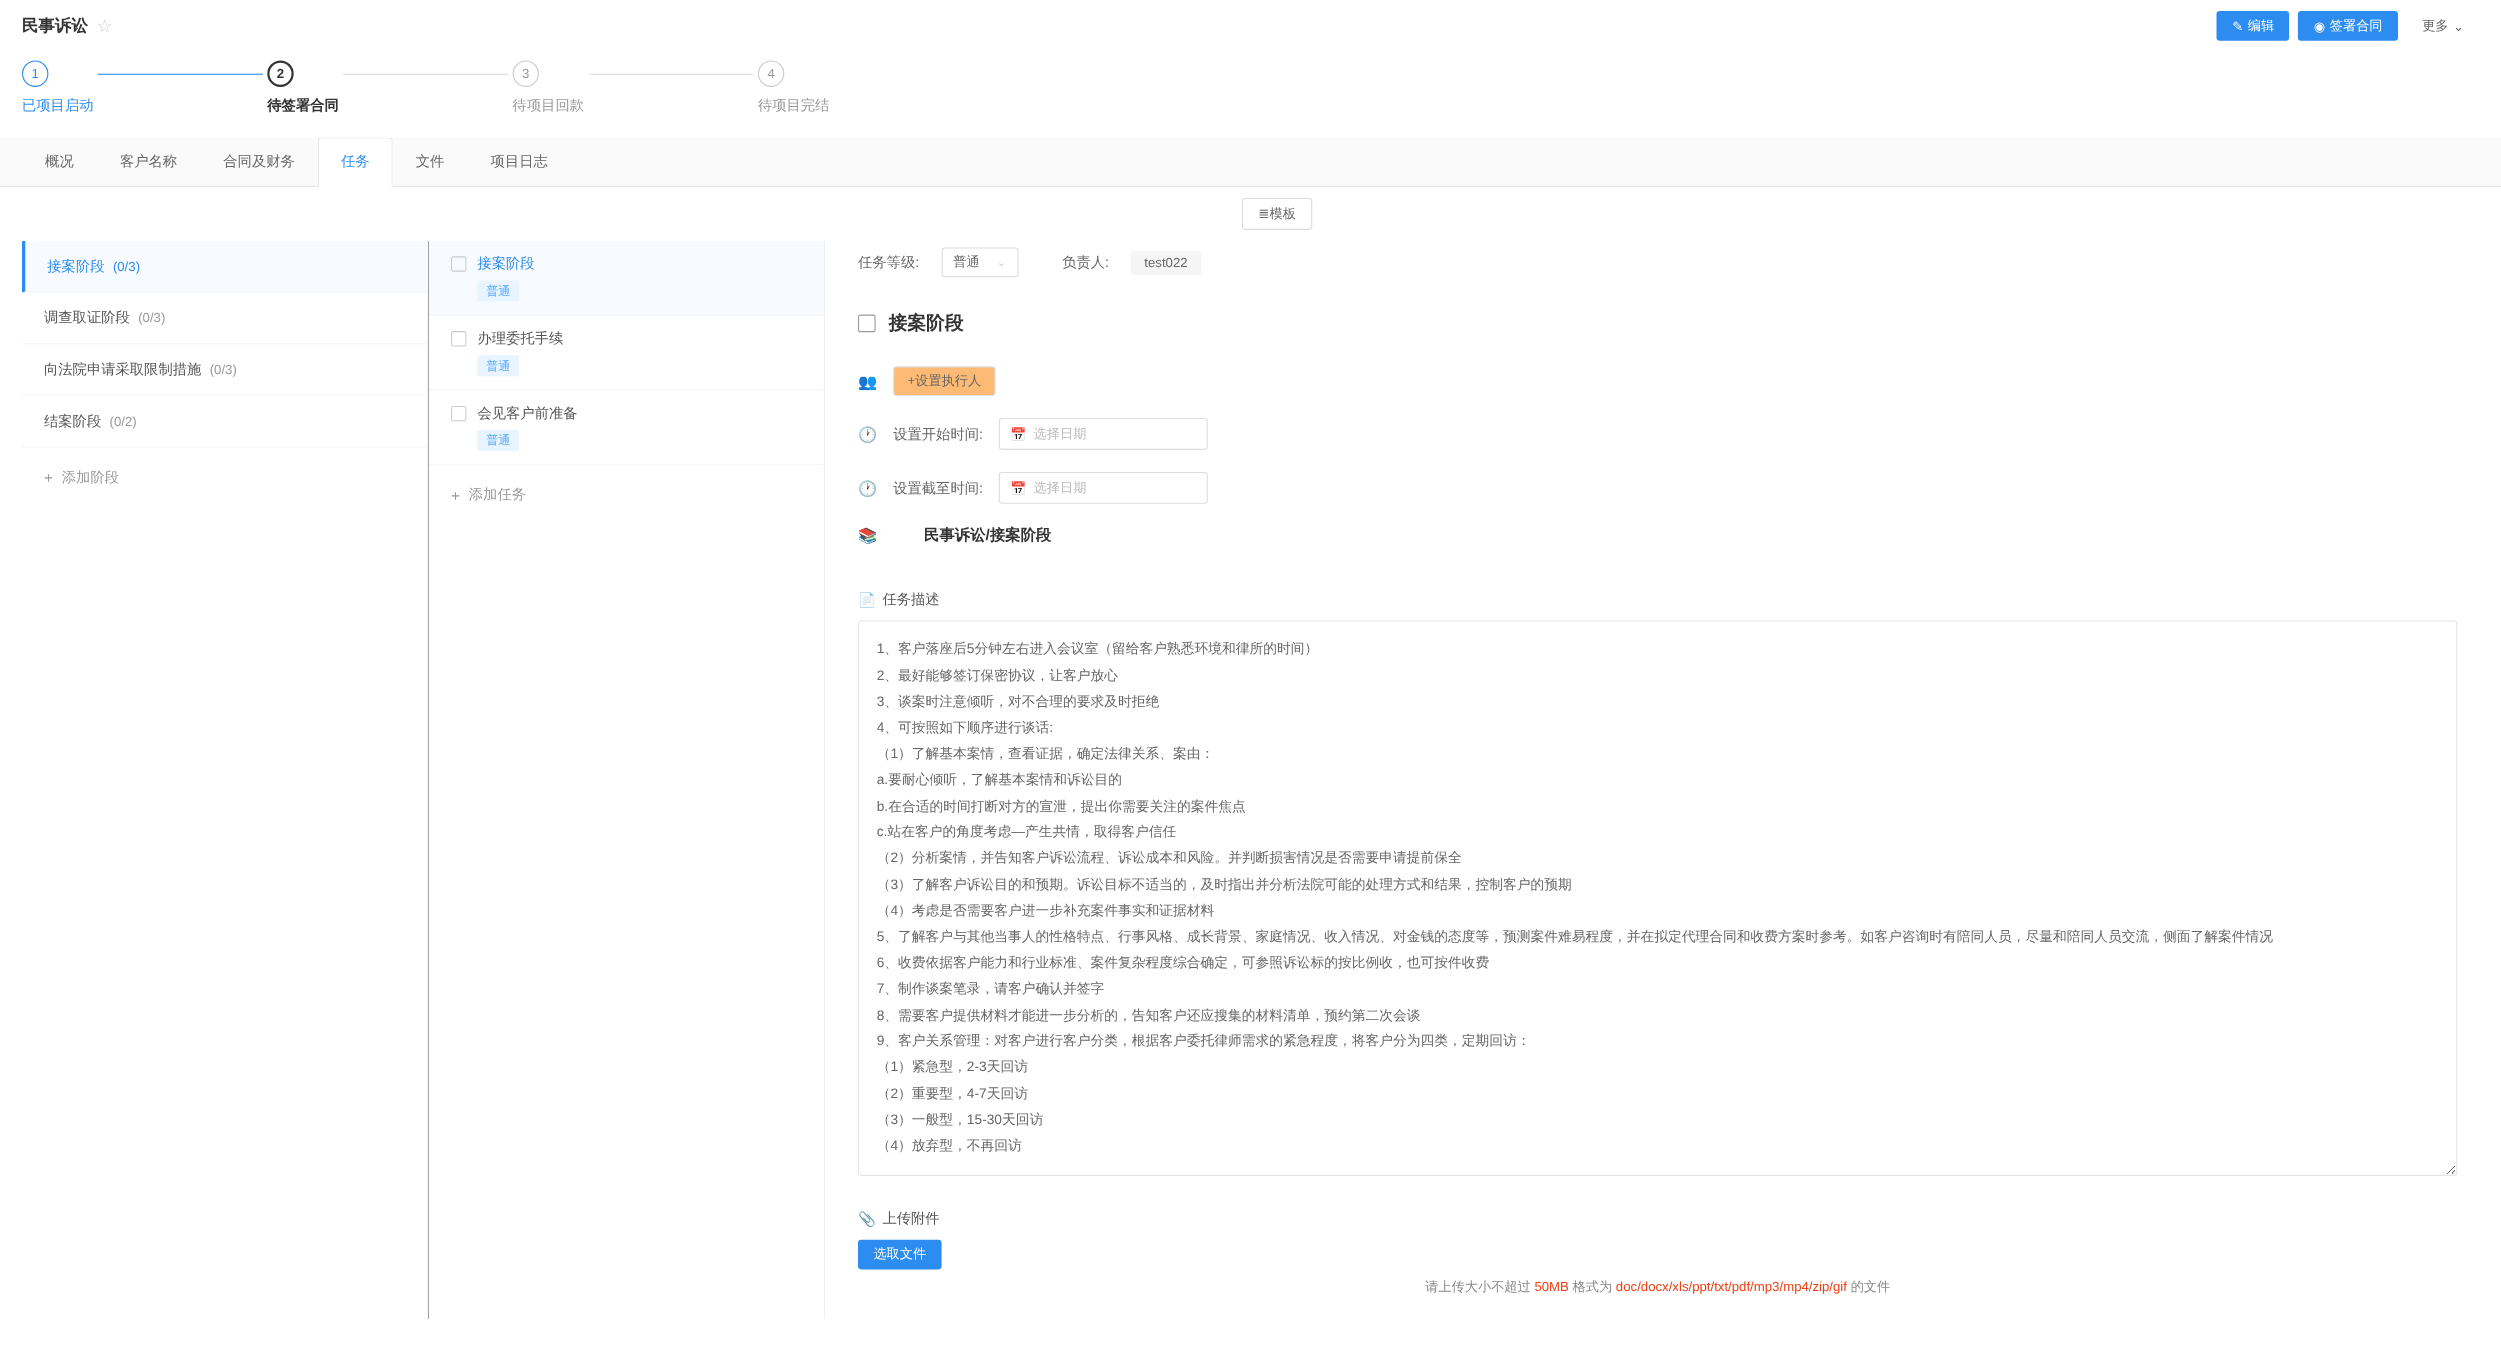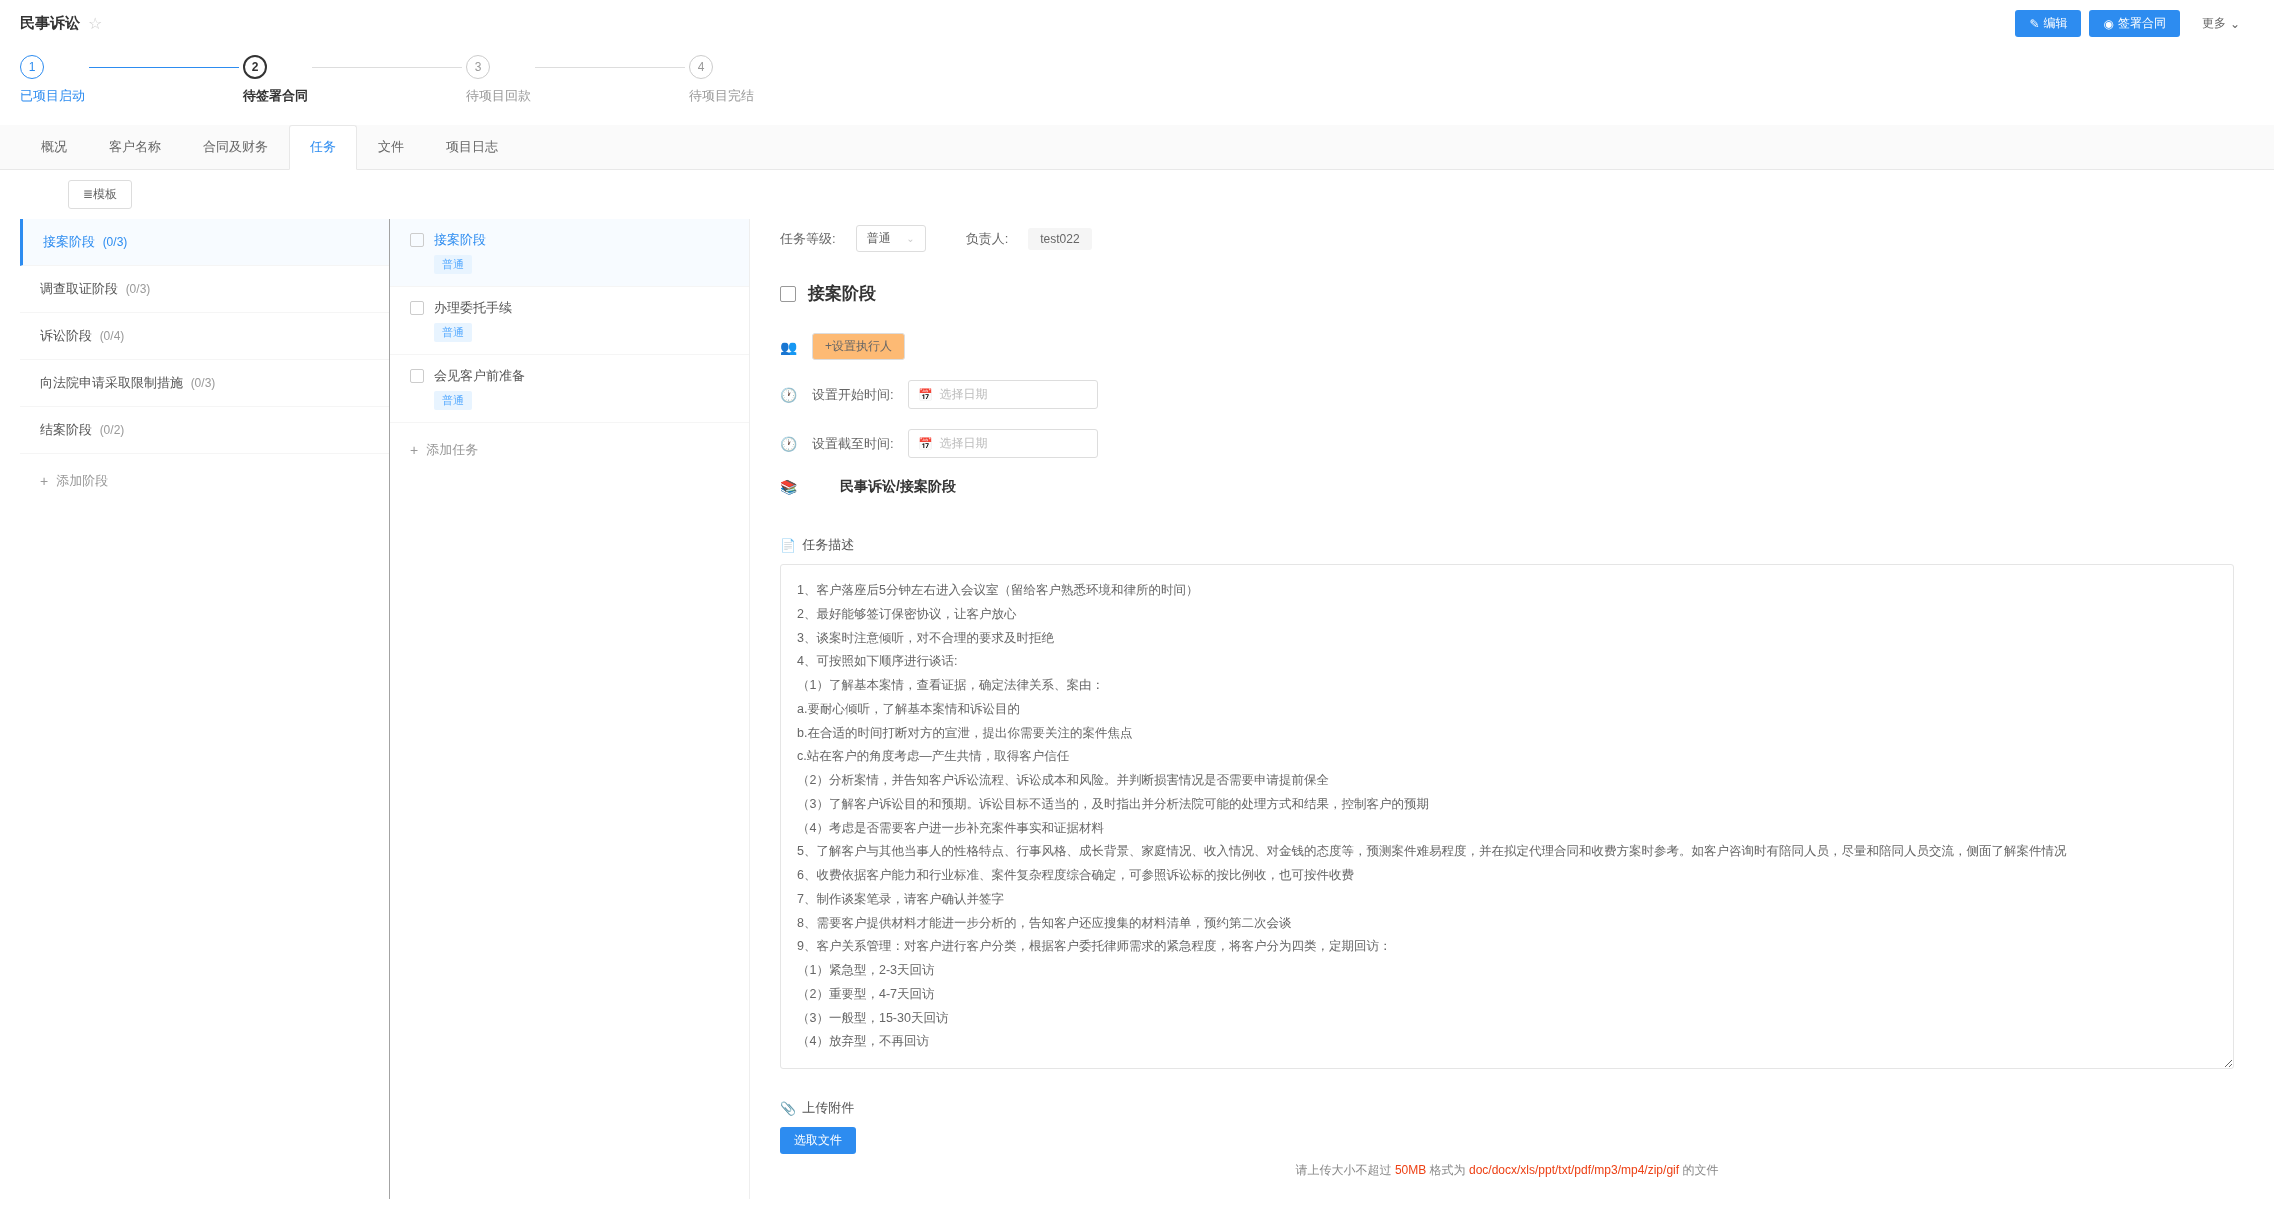--- a/index.html
+++ b/index.html
@@ -26,21 +26,21 @@
 .step.current .step-label { color: #333; font-weight: 600; }
 .step-line { height: 1px; background: #ddd; width: 150px; margin: 0 4px; align-self: flex-start; margin-top: 12px; }
 .step-line.done { background: #2d8cf0; }
 
 
 .tabs { display: flex; border-bottom: 1px solid #e8e8e8; padding: 0 20px; background: #fafafa; }
 .tab { padding: 12px 20px; cursor: pointer; color: #666; font-size: 13px; border: 1px solid transparent; background: transparent; }
 .tab.active { color: #2d8cf0; background: #fff; border: 1px solid #e8e8e8; border-bottom: 1px solid #fff; margin-bottom: -1px; border-radius: 3px 3px 0 0; }
 
 
-.toolbar { display: flex; justify-content: flex-start; padding: 10px 20px; margin-left: 48px; }
+.toolbar { display: flex; justify-content: center; padding: 10px 20px; margin-left: 48px; }
 .btn-outline { background: #fff; border: 1px solid #ddd; color: #666; }
 
 
 .main { display: flex; padding: 0 20px 20px; gap: 0; }
 
 
 .stage-list { width: 370px; border-right: 1px solid #a3a3a3; }
 .stage-item { padding: 14px 20px; cursor: pointer; font-size: 13px; color: #555; border-bottom: 1px solid #f5f5f5; }
 .stage-item.active { color: #2d8cf0; border-left: 3px solid #2d8cf0; background: #f7fbff; }
 .stage-count { color: #999; margin-left: 4px; font-size: 12px; }
@@ -148,24 +148,20 @@
 <div class="main">
 
   <div class="stage-list">
     <div class="stage-item active">
       <span>接案阶段</span>
       <span class="stage-count">(0/3)</span>
     </div>
     <div class="stage-item">
       <span>调查取证阶段</span>
       <span class="stage-count">(0/3)</span>
-    </div>
-    <div class="stage-item">
-      <span>诉讼阶段</span>
-      <span class="stage-count">(0/4)</span>
     </div>
     <div class="stage-item">
       <span>向法院申请采取限制措施</span>
       <span class="stage-count">(0/3)</span>
     </div>
     <div class="stage-item">
       <span>结案阶段</span>
       <span class="stage-count">(0/2)</span>
     </div>
     <div class="add-stage">

